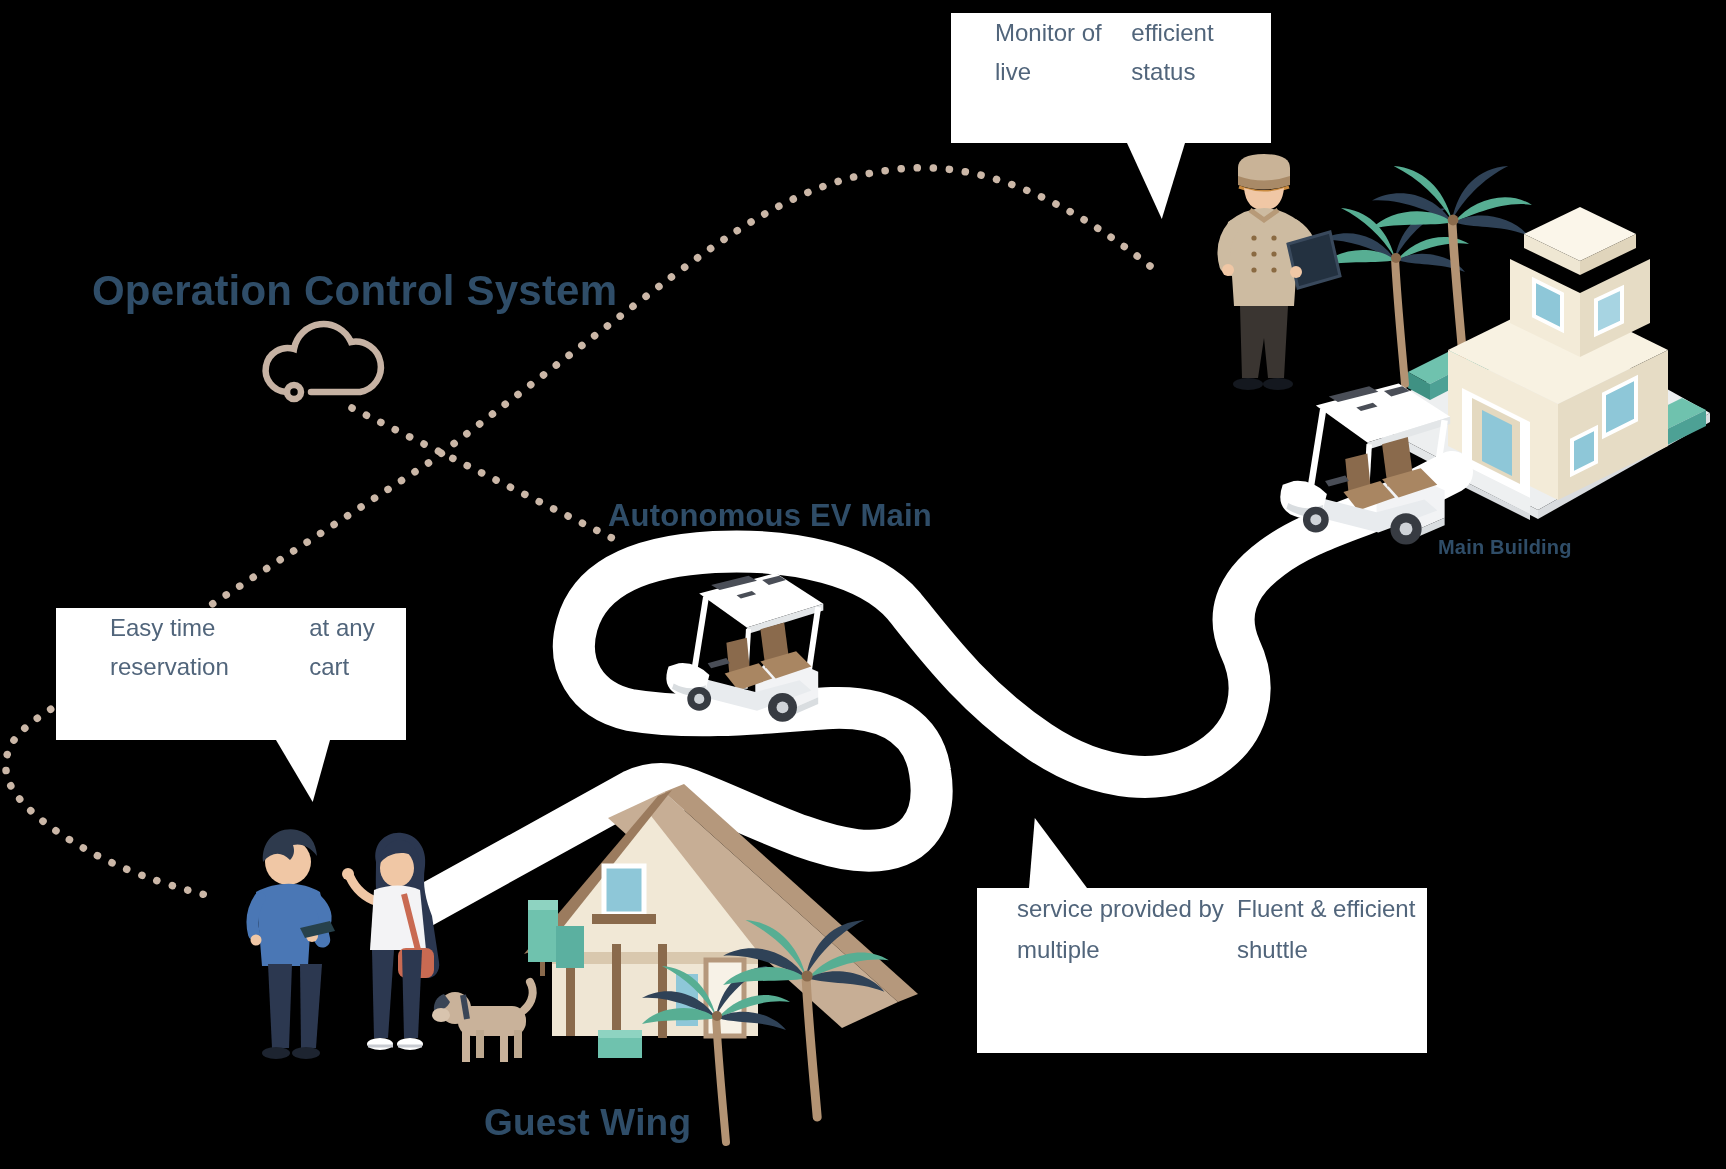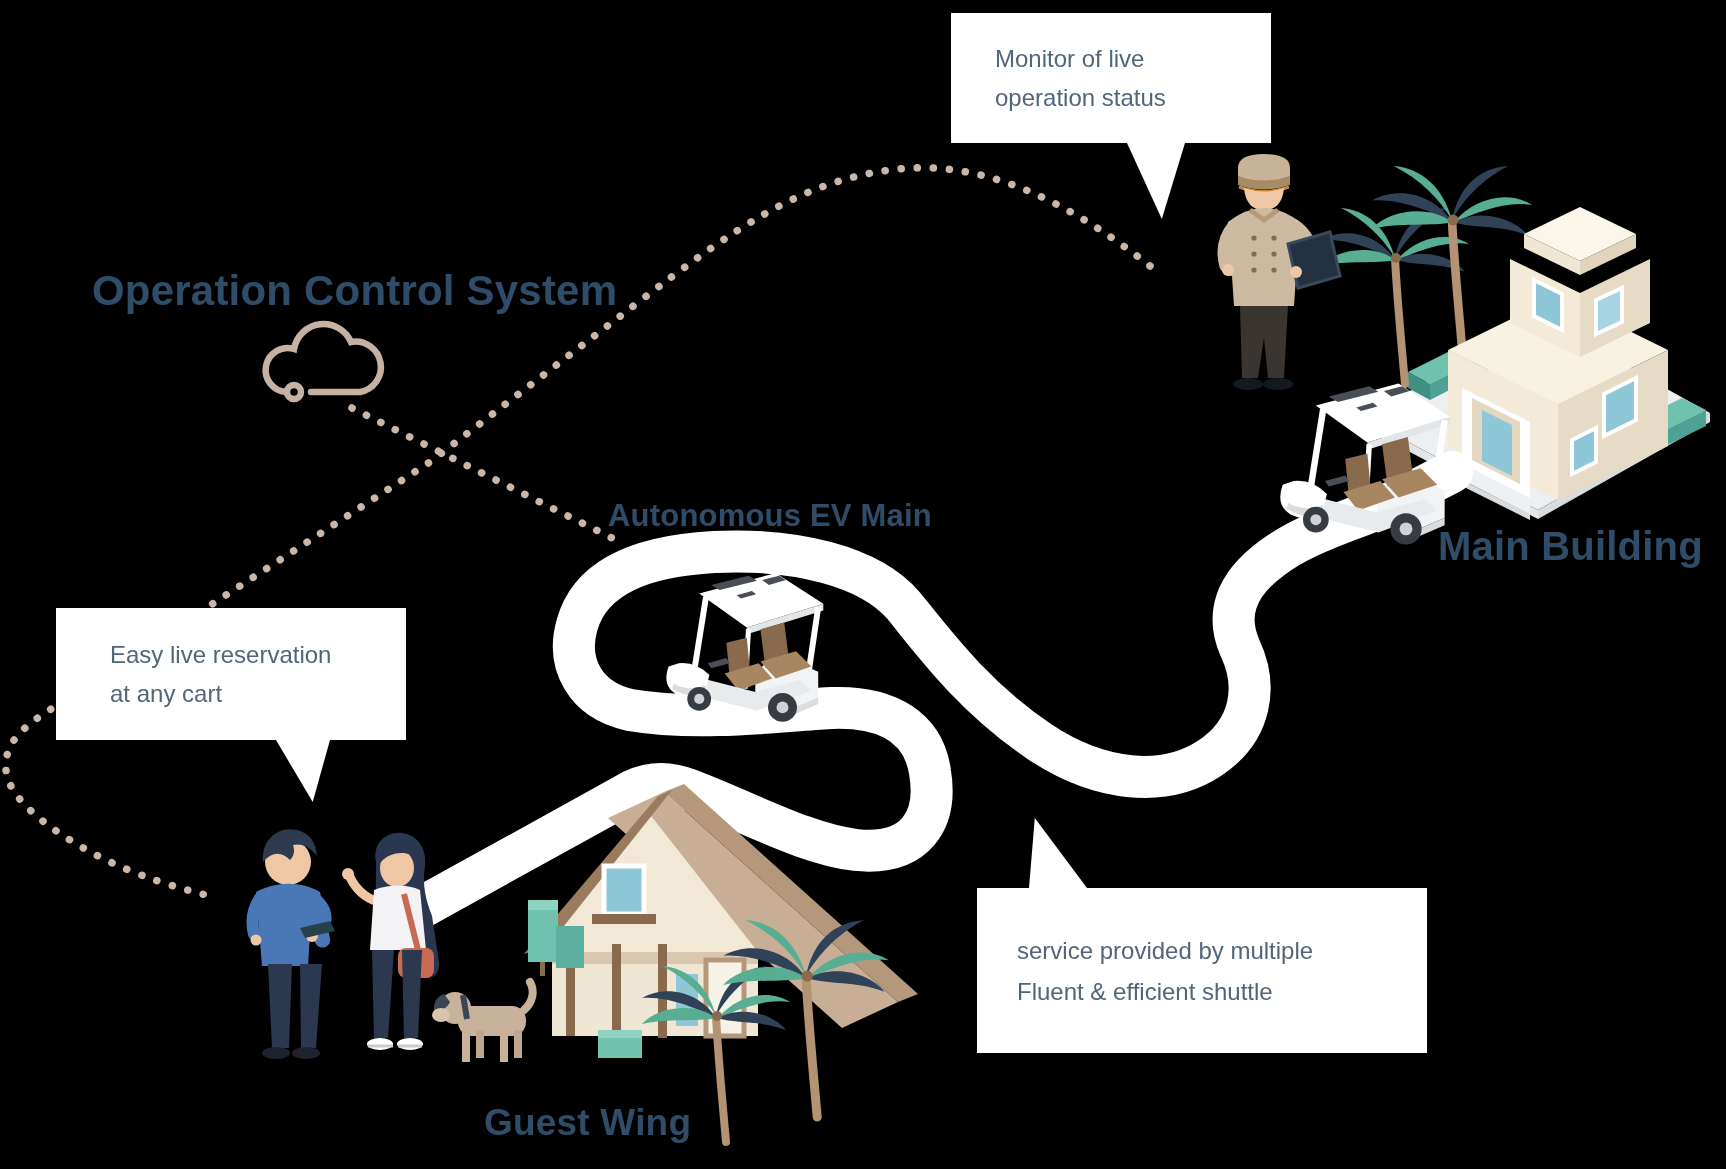--- a/index.html
+++ b/index.html
@@ -2,24 +2,24 @@
 <html><head>
 <meta charset="utf-8">
 <style>
   html,body{margin:0;padding:0;background:#000;}
   .canvas{position:relative;width:1726px;height:1169px;background:#000000;overflow:hidden;
           font-family:"Liberation Sans", sans-serif;}
   .scene{position:absolute;left:0;top:0;}
   .heading{position:absolute;color:#2f4d68;font-weight:700;white-space:nowrap;letter-spacing:.2px;}
   .title{left:92px;top:232px;font-size:42px;}
   .label-ev{left:608px;top:498px;font-size:31px;}
-  .label-mb{left:1438px;top:524px;font-size:40px;}
+  .label-mb{left:1438px;top:536px;font-size:20px;}
   .label-gw{left:484px;top:1102px;font-size:37px;}
   .bubble{position:absolute;background:#ffffff;color:#51657b;font-size:24px;line-height:39px;
-          display:flex;flex-direction:column;justify-content:center;}
+          display:flex;flex-direction:row;justify-content:center;}
   .bubble .txt{display:block;}
   .tail{position:absolute;background:#ffffff;}
   .bubble-monitor{left:951px;top:13px;width:276px;height:130px;padding-left:44px;}
   .tail-monitor{left:176px;top:100%;width:58px;height:76px;clip-path:polygon(0 0,100% 0,60% 100%);}
   .bubble-reservation{left:56px;top:608px;width:296px;height:132px;padding-left:54px;}
   .tail-reservation{left:220px;top:100%;width:54px;height:62px;clip-path:polygon(0 0,100% 0,68% 100%);}
   .bubble-shuttle{left:977px;top:888px;width:410px;height:165px;padding-left:40px;line-height:41px;}
   .tail-shuttle{left:52px;bottom:100%;width:58px;height:70px;clip-path:polygon(10% 0,100% 100%,0 100%);}
 </style>
 </head>
@@ -247,26 +247,26 @@
   </g>
 </svg>
 
 <h2 class="heading title">Operation Control System</h2>
 <div class="heading label-ev">Autonomous EV Main</div>
 <div class="heading label-mb">Main Building</div>
 <div class="heading label-gw">Guest Wing</div>
 
 <div class="bubble bubble-monitor">
   <span class="txt">Monitor of live</span>
-  <span class="txt">operation status</span>
+  <span class="txt">efficient status</span>
   <div class="tail tail-monitor"></div>
 </div>
 
 <div class="bubble bubble-reservation">
-  <span class="txt">Easy live reservation</span>
+  <span class="txt">Easy time reservation</span>
   <span class="txt">at any cart</span>
   <div class="tail tail-reservation"></div>
 </div>
 
 <div class="bubble bubble-shuttle">
   <span class="txt">service provided by multiple</span>
   <span class="txt">Fluent &amp; efficient shuttle</span>
   <div class="tail tail-shuttle"></div>
 </div>
 

